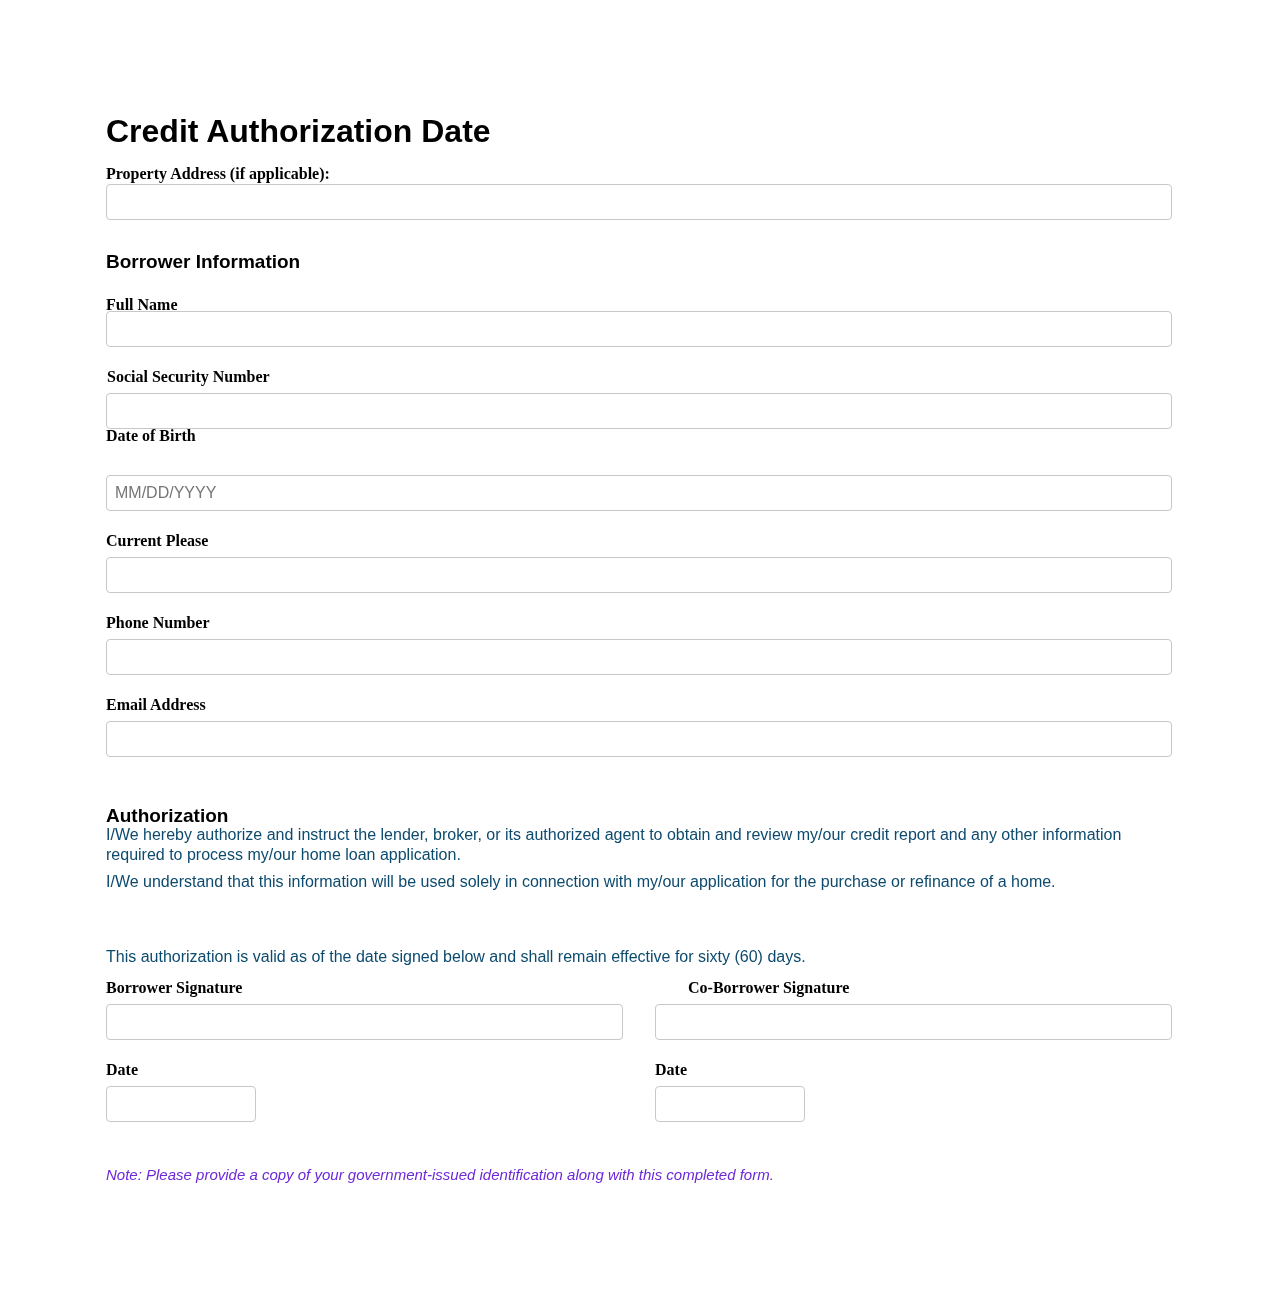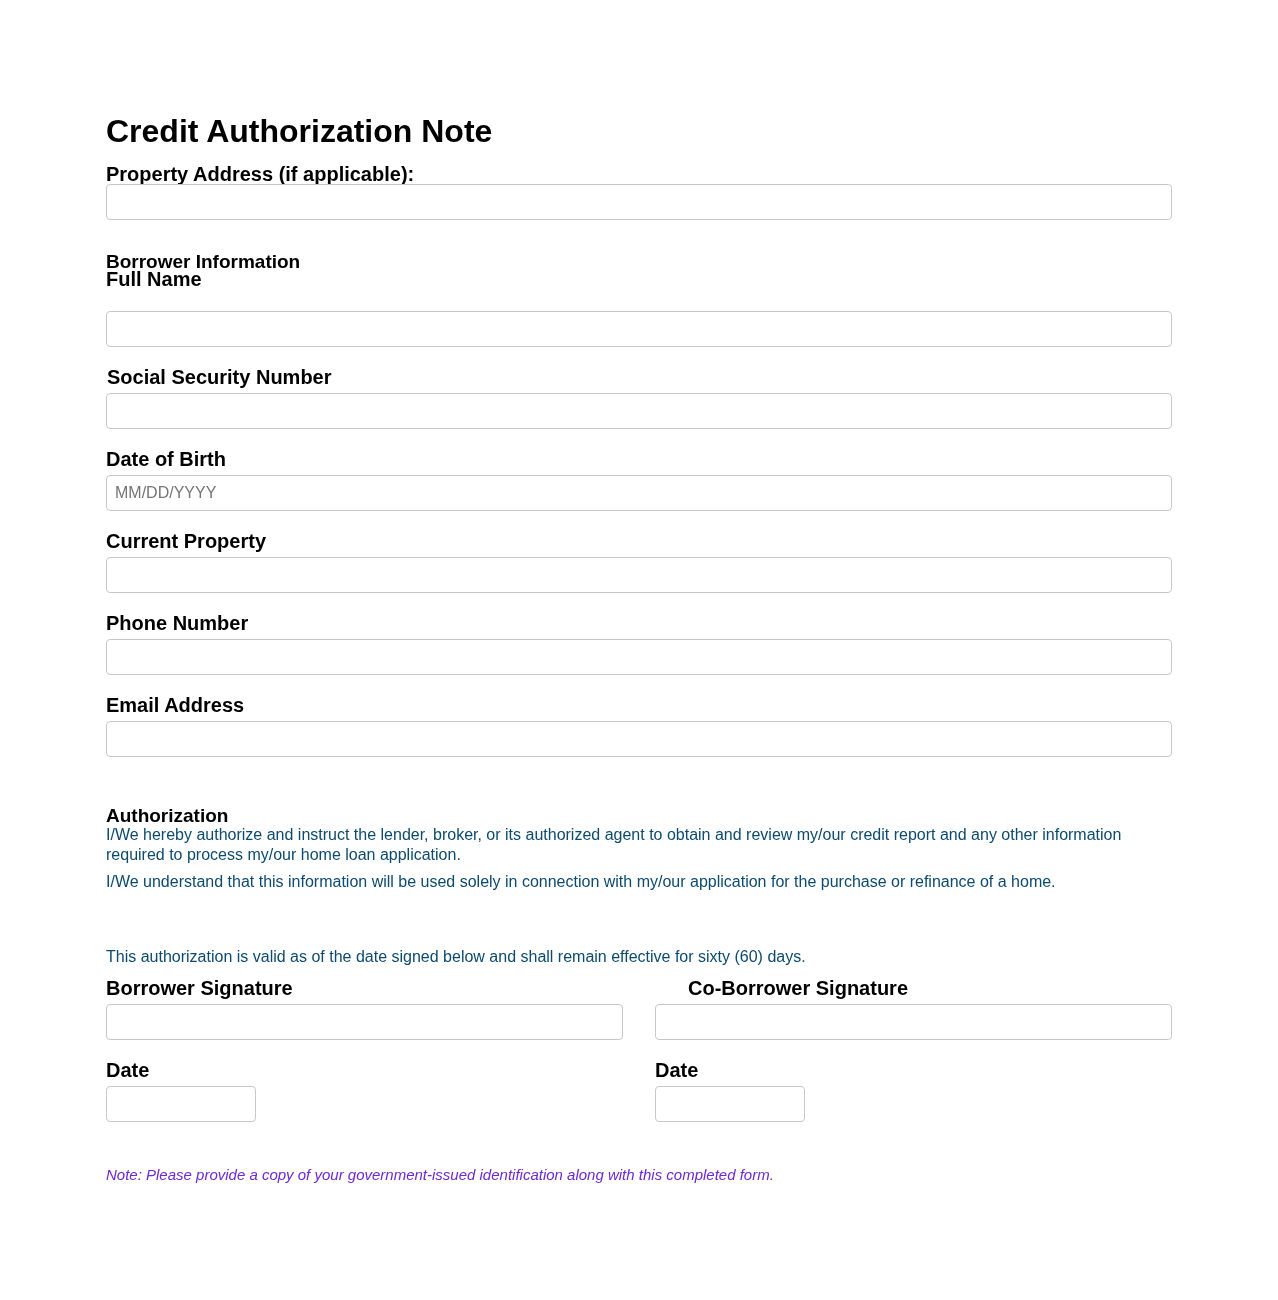--- a/index.html
+++ b/index.html
@@ -21,24 +21,25 @@
       top: 112px;
       left: 0;
       font-size: 32px;
       font-weight: bold;
       line-height: 38px;
       white-space: nowrap;
     }
     .label {
       position: absolute;
       left: 0;
-      font-size: 20px;
+      font-size: 16px;
       font-weight: bold;
       line-height: 18px;
       white-space: nowrap;
+      font-family: Liberation Serif, serif;
     }
     .section-heading {
       position: absolute;
       left: 0;
       font-size: 19px;
       font-weight: bold;
       line-height: 22px;
       white-space: nowrap;
     }
     .field {
@@ -75,37 +76,37 @@
       line-height: 18px;
       white-space: nowrap;
       color: #6d28d9;
     }
   </style>
 </head>
 <body>
 
 <div class="page">
 
-  <h1 class="title">Credit Authorization Note</h1>
+  <h1 class="title">Credit Authorization Date</h1>
 
   <label class="label" style="top:165px;">Property Address (if applicable):</label>
   <input class="field full" style="top: 184px;" type="text" placeholder="">
 
   <h2 class="section-heading" style="top:251px;">Borrower Information</h2>
 
-  <label class="label" style="top:270px;text-align:right;">Full Name</label>
+  <label class="label" style="top:296px;text-align:right;">Full Name</label>
   <input class="field full" style="top: 311px;" type="text" placeholder="">
 
   <label class="label" style="top:368px; left:1px;">Social Security Number</label>
   <input class="field full" style="top: 393px;" type="text" placeholder="">
 
-  <label class="label" style="top:450px;">Date of Birth</label>
+  <label class="label" style="top:427px;">Date of Birth</label>
   <input class="field full" style="top: 475px;" type="text" placeholder="MM/DD/YYYY">
 
-  <label class="label" style="top:532px;">Current Property</label>
+  <label class="label" style="top:532px;">Current Please</label>
   <input class="field full" style="top: 557px;" type="text" placeholder="">
 
   <label class="label" style="top:614px;">Phone Number</label>
   <input class="field full" style="top: 639px;" type="text" placeholder="">
 
   <label class="label" style="top:696px;">Email Address</label>
   <input class="field full" style="top: 721px;" type="text" placeholder="">
 
   <h2 class="section-heading" style="top:788px;margin-top:17px;">Authorization</h2>
 

